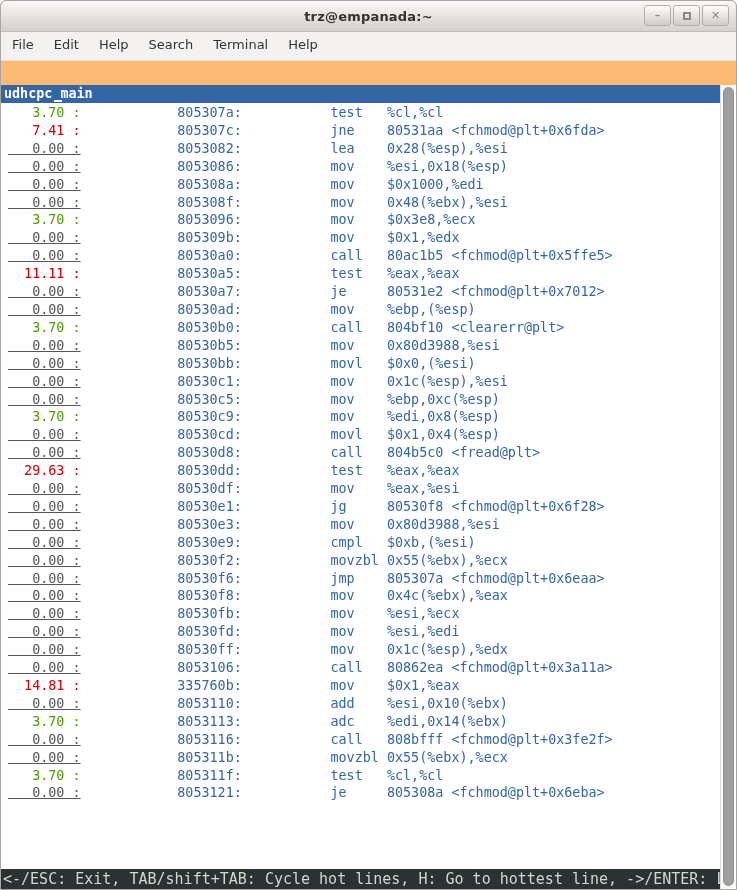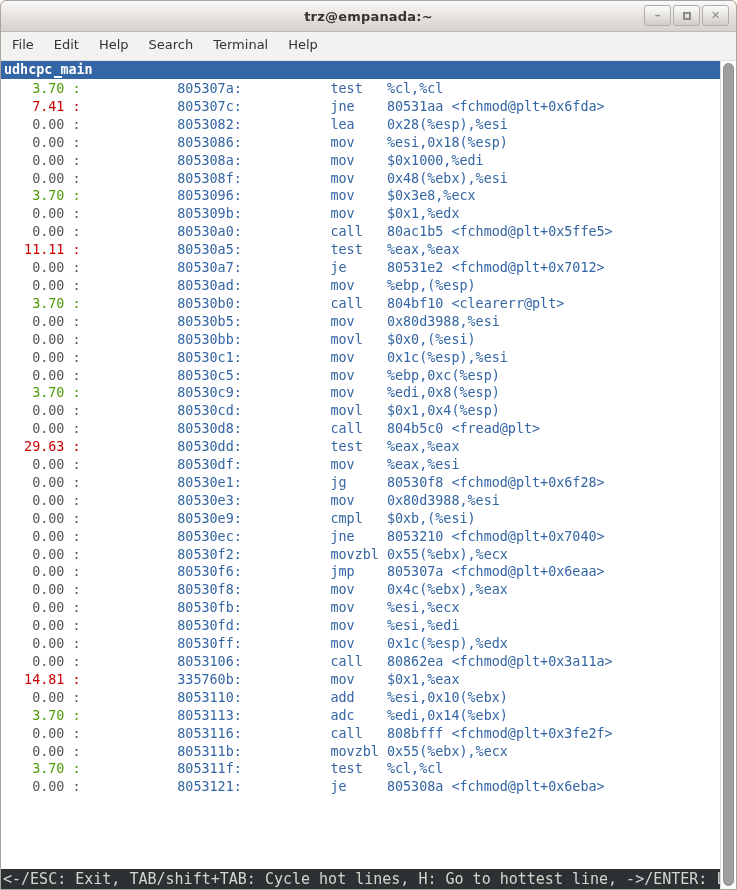--- a/index.html
+++ b/index.html
@@ -56,20 +56,21 @@
     font-size: 13px; color: #2e3436;
     padding: 5px 10px;
   }
 
   
   .term {
     flex: 1 1 auto;
     display: flex; flex-direction: row;
     background: #ffffff;
     overflow: hidden;
+    margin-top: 24px;
   }
   .term-content {
     flex: 1 1 auto;
     display: flex; flex-direction: column;
     font-family: "DejaVu Sans Mono", "Liberation Mono", monospace;
     overflow: hidden;
   }
 
   .sym-header {
     height: 18px; flex: 0 0 18px;
@@ -93,21 +94,21 @@
   }
   .row {
     height: 17.92px;
     line-height: 17.92px;
     font-size: 13.4px;
     white-space: pre;
     padding-left: 7px;
   }
   .pct-green { color: var(--green, #4e9a06); }
   .pct-red   { color: var(--red, #cc0000); }
-  .pct-gray  { color: var(--gray, #555753); }
+  .pct-gray  { color: var(--gray, #555753); text-decoration: underline; }
   .asm       { color: var(--blue, #3465a4); }
 
   .statusbar {
     height: 20px; flex: 0 0 20px;
     background: var(--statusbar-bg, #2c3133);
     color: var(--statusbar-fg, #d3d7cf);
     font-size: 15px;
     line-height: 20px;
     white-space: pre;
     overflow: hidden;
@@ -178,21 +179,20 @@
           <div class="row"><span class="pct-gray">   0.00 :</span><span class="asm">            80530c1:           mov    0x1c(%esp),%esi</span></div>
           <div class="row"><span class="pct-gray">   0.00 :</span><span class="asm">            80530c5:           mov    %ebp,0xc(%esp)</span></div>
           <div class="row"><span class="pct-green">   3.70 :</span><span class="asm">            80530c9:           mov    %edi,0x8(%esp)</span></div>
           <div class="row"><span class="pct-gray">   0.00 :</span><span class="asm">            80530cd:           movl   $0x1,0x4(%esp)</span></div>
           <div class="row"><span class="pct-gray">   0.00 :</span><span class="asm">            80530d8:           call   804b5c0 &lt;fread@plt&gt;</span></div>
           <div class="row"><span class="pct-red">  29.63 :</span><span class="asm">            80530dd:           test   %eax,%eax</span></div>
           <div class="row"><span class="pct-gray">   0.00 :</span><span class="asm">            80530df:           mov    %eax,%esi</span></div>
           <div class="row"><span class="pct-gray">   0.00 :</span><span class="asm">            80530e1:           jg     80530f8 &lt;fchmod@plt+0x6f28&gt;</span></div>
           <div class="row"><span class="pct-gray">   0.00 :</span><span class="asm">            80530e3:           mov    0x80d3988,%esi</span></div>
           <div class="row"><span class="pct-gray">   0.00 :</span><span class="asm">            80530e9:           cmpl   $0xb,(%esi)</span></div>
-          <div class="row"><span class="pct-gray">   0.00 :</span><span class="asm">            80530ec:           jne    8053210 &lt;fchmod@plt+0x7040&gt;</span></div>
           <div class="row"><span class="pct-gray">   0.00 :</span><span class="asm">            80530f2:           movzbl 0x55(%ebx),%ecx</span></div>
           <div class="row"><span class="pct-gray">   0.00 :</span><span class="asm">            80530f6:           jmp    805307a &lt;fchmod@plt+0x6eaa&gt;</span></div>
           <div class="row"><span class="pct-gray">   0.00 :</span><span class="asm">            80530f8:           mov    0x4c(%ebx),%eax</span></div>
           <div class="row"><span class="pct-gray">   0.00 :</span><span class="asm">            80530fb:           mov    %esi,%ecx</span></div>
           <div class="row"><span class="pct-gray">   0.00 :</span><span class="asm">            80530fd:           mov    %esi,%edi</span></div>
           <div class="row"><span class="pct-gray">   0.00 :</span><span class="asm">            80530ff:           mov    0x1c(%esp),%edx</span></div>
           <div class="row"><span class="pct-gray">   0.00 :</span><span class="asm">            8053106:           call   80862ea &lt;fchmod@plt+0x3a11a&gt;</span></div>
           <div class="row"><span class="pct-red">  14.81 :</span><span class="asm">            335760b:           mov    $0x1,%eax</span></div>
           <div class="row"><span class="pct-gray">   0.00 :</span><span class="asm">            8053110:           add    %esi,0x10(%ebx)</span></div>
           <div class="row"><span class="pct-green">   3.70 :</span><span class="asm">            8053113:           adc    %edi,0x14(%ebx)</span></div>

